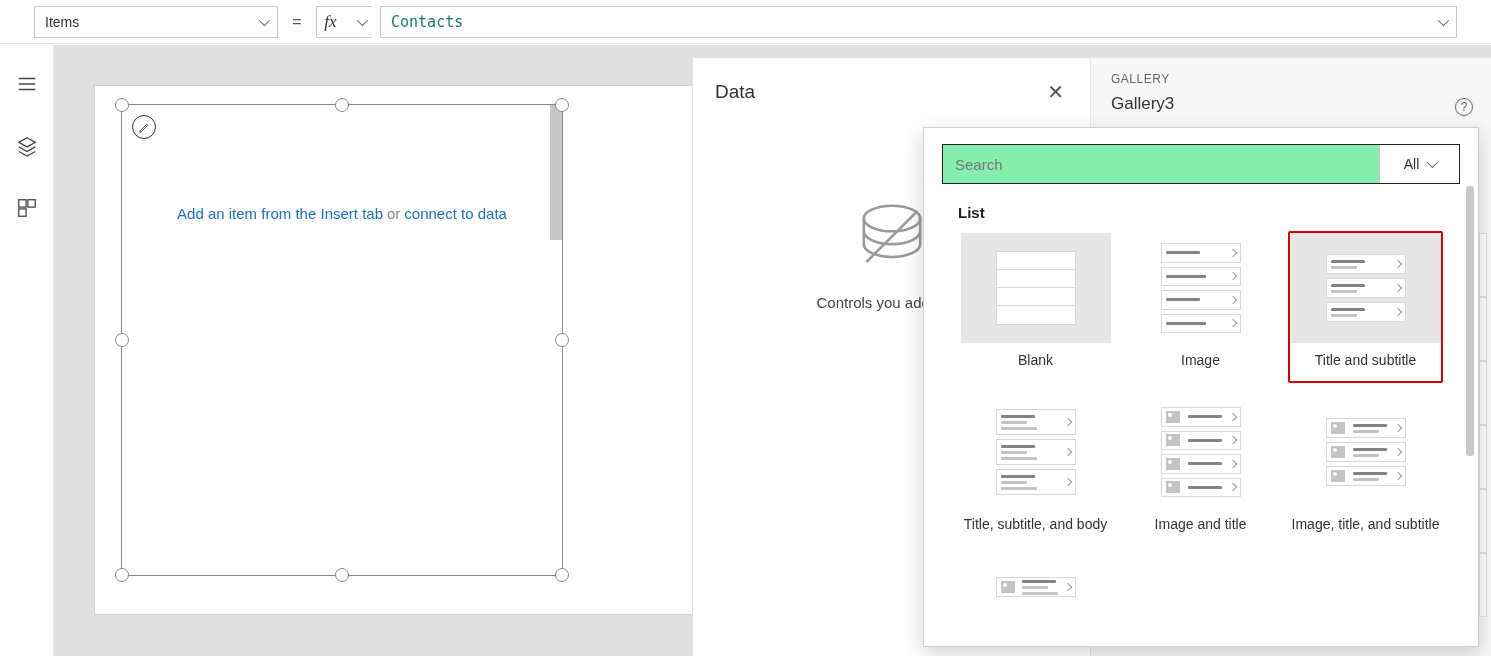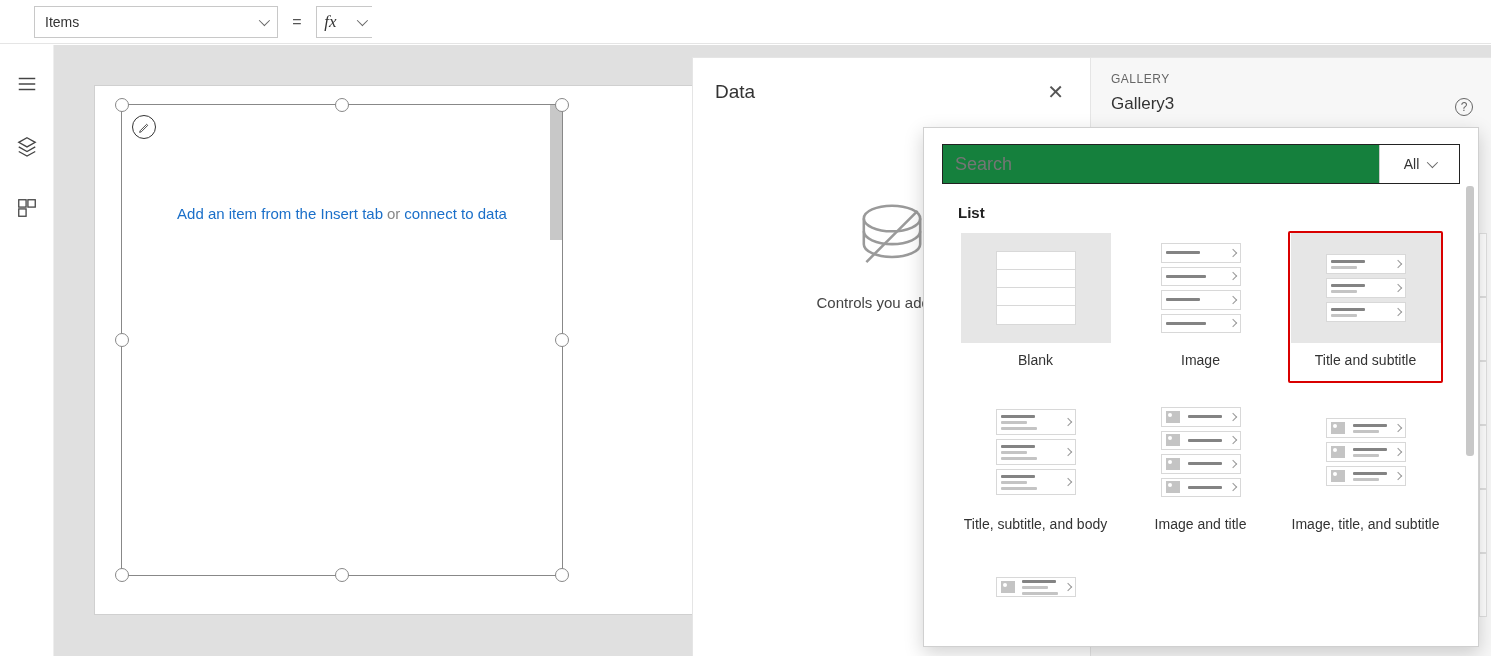--- a/index.html
+++ b/index.html
@@ -52,21 +52,21 @@
   .props { position:absolute; top:12px; left:1090px; right:0; bottom:0; background:#f7f7f7; border-left:1px solid #e5e5e5; border-top:1px solid #e5e5e5; padding:14px 20px;}
   .props .cat { font-size:12px; color:#666; letter-spacing:0.5px;}
   .props .name { font-size:17px; color:#333; margin-top:8px;}
   .props .help { position:absolute; right:18px; top:40px; width:18px;height:18px;border:1.2px solid #666;border-radius:50%;display:flex;align-items:center;justify-content:center;font-size:12px;color:#666; cursor:pointer;}
   .props-tabs { position:absolute; right:4px; top:175px; bottom:0; width:8px; }
   .props-tabs .t { height:64px; border:1px solid #e0e0e0; background:#fff; margin-bottom:0;}
 
   
   .picker { position:absolute; top:82px; left:923px; width:556px; height:520px; background:#fff; border:1px solid #d0d0d0; box-shadow:0 6px 18px rgba(0,0,0,0.18); }
   .picker .search-row { display:flex; margin:16px 18px 0 18px; border:1px solid #222; height:40px;}
-  .picker .search-row input { flex:1; border:none; outline:none; padding:0 12px; font-size:18px; background:#15803d; }
+  .picker .search-row input { flex:1; border:none; outline:none; padding:0 12px; font-size:15px; background:#86efac; }
   .picker .search-row .filter { border-left:1px solid #ccc; width:80px; display:flex; align-items:center; justify-content:center; gap:8px; font-size:14px; color:#333; cursor:pointer;}
   .picker .scroll { position:absolute; right:4px; top:58px; width:8px; height:270px; background:#c8c8c8; border-radius:3px;}
   .picker .section { margin:20px 34px 0 34px; }
   .picker .section h4 { margin:0 0 10px 0; font-size:15px; font-weight:600; color:#222;}
   .picker .grid { display:grid; grid-template-columns:repeat(3,155px); gap:12px 10px; }
   .card { display:flex; flex-direction:column; align-items:center; border:2px solid transparent; border-radius:2px; padding-bottom:8px; cursor:pointer; min-height:152px;}
   .card .thumb { width:150px; height:110px; background:#e6e6e6; display:flex; flex-direction:column; align-items:center; justify-content:center; gap:0; padding:8px 0;}
   .card.plain .thumb { background:transparent;}
   .card.sel { border-color:#d90000; }
   .card .lbl { margin-top:8px; font-size:14px; color:#333; text-align:center; line-height:1.3; min-height:18px;}
@@ -95,20 +95,24 @@
   <div class="formula-row">
     <div class="prop-select">
       <span>Items</span>
       <span class="chev-down"></span>
     </div>
     <div class="eq">=</div>
     <div class="fx-btn">
       <span>fx</span>
       <span class="chev"><span class="chev-down"></span></span>
     </div>
+    <div class="formula-input">
+      <span>Contacts</span>
+      <span class="expand chev-down"></span>
+    </div>
   </div>
 
   <div class="body">
 
     <div class="rail">
       <div class="ico">
         <svg viewBox="0 0 24 24" stroke="currentColor" stroke-width="1.6" fill="none">
             <line x1="3" y1="6" x2="21" y2="6"></line>
             <line x1="3" y1="12" x2="21" y2="12"></line>
             <line x1="3" y1="18" x2="21" y2="18"></line>

